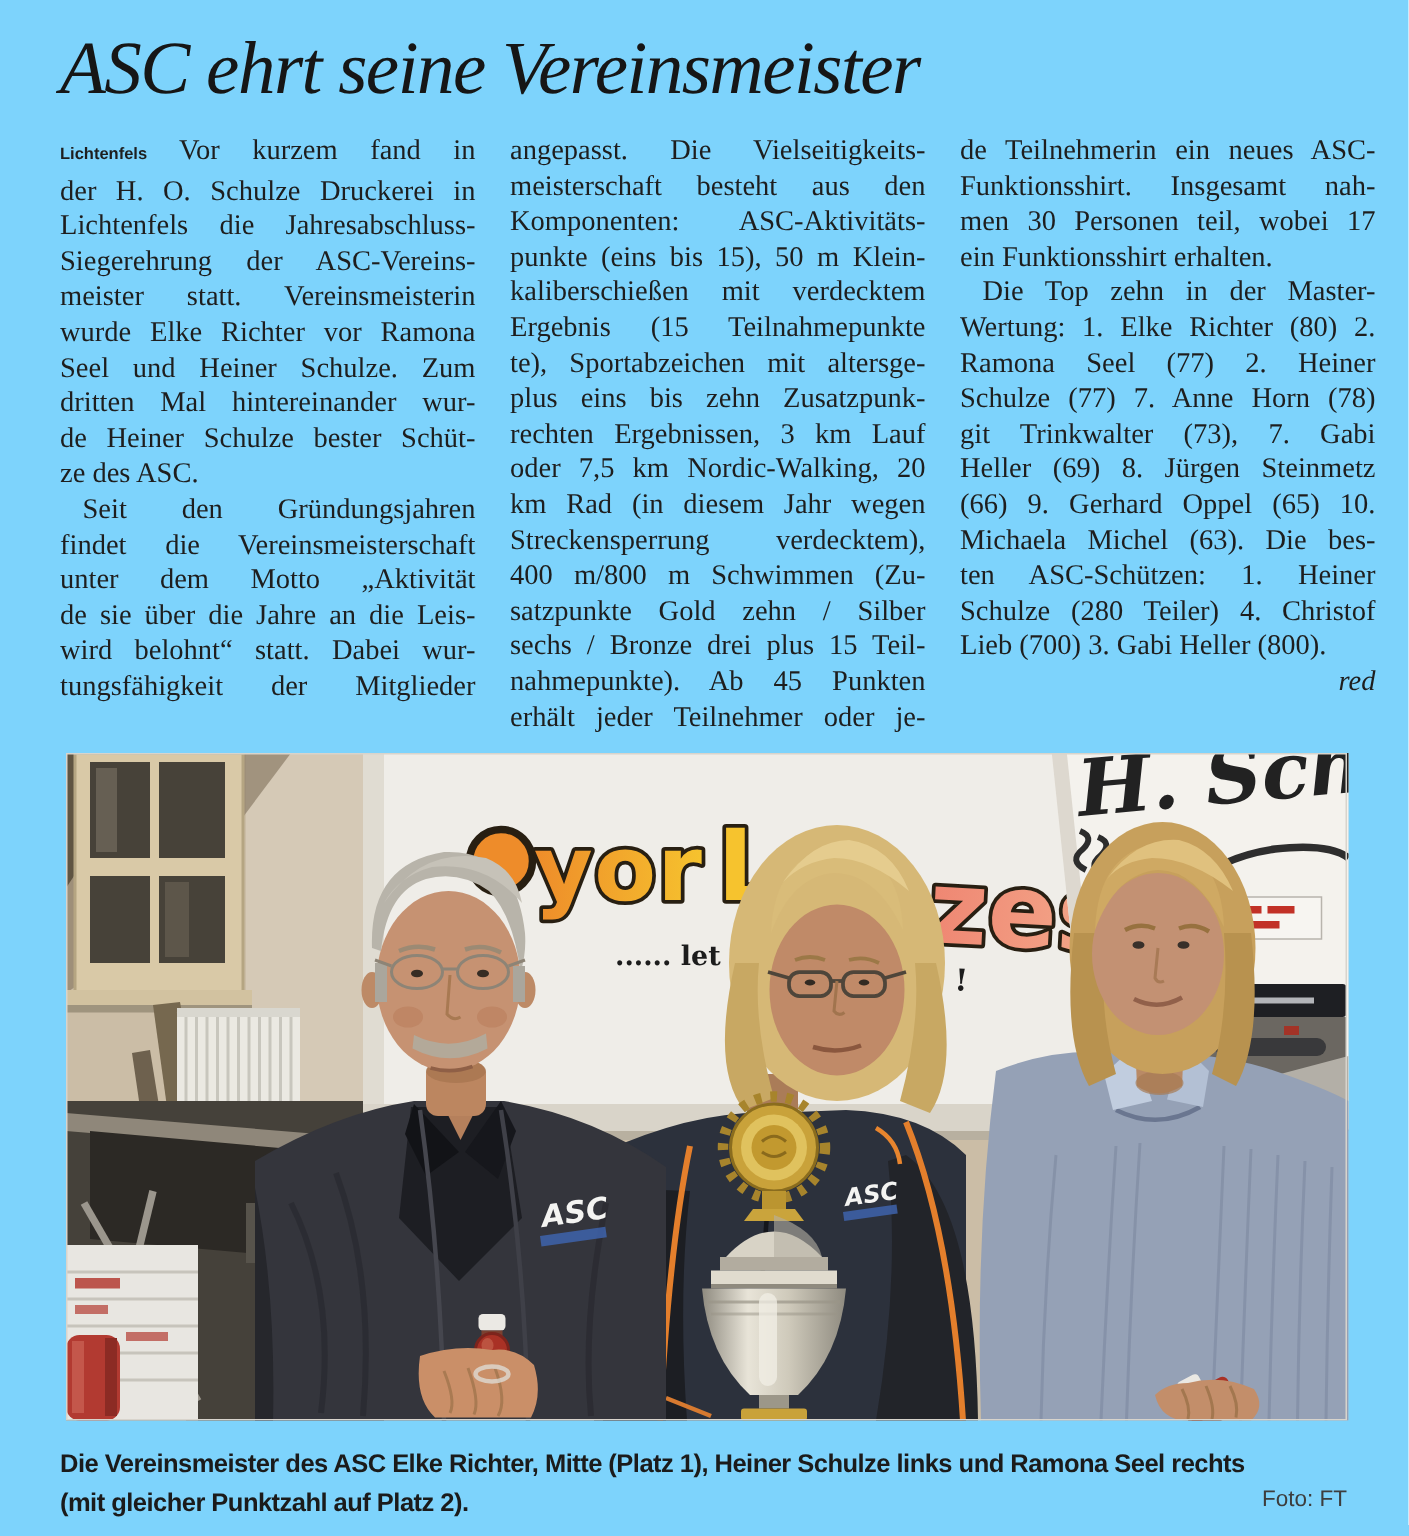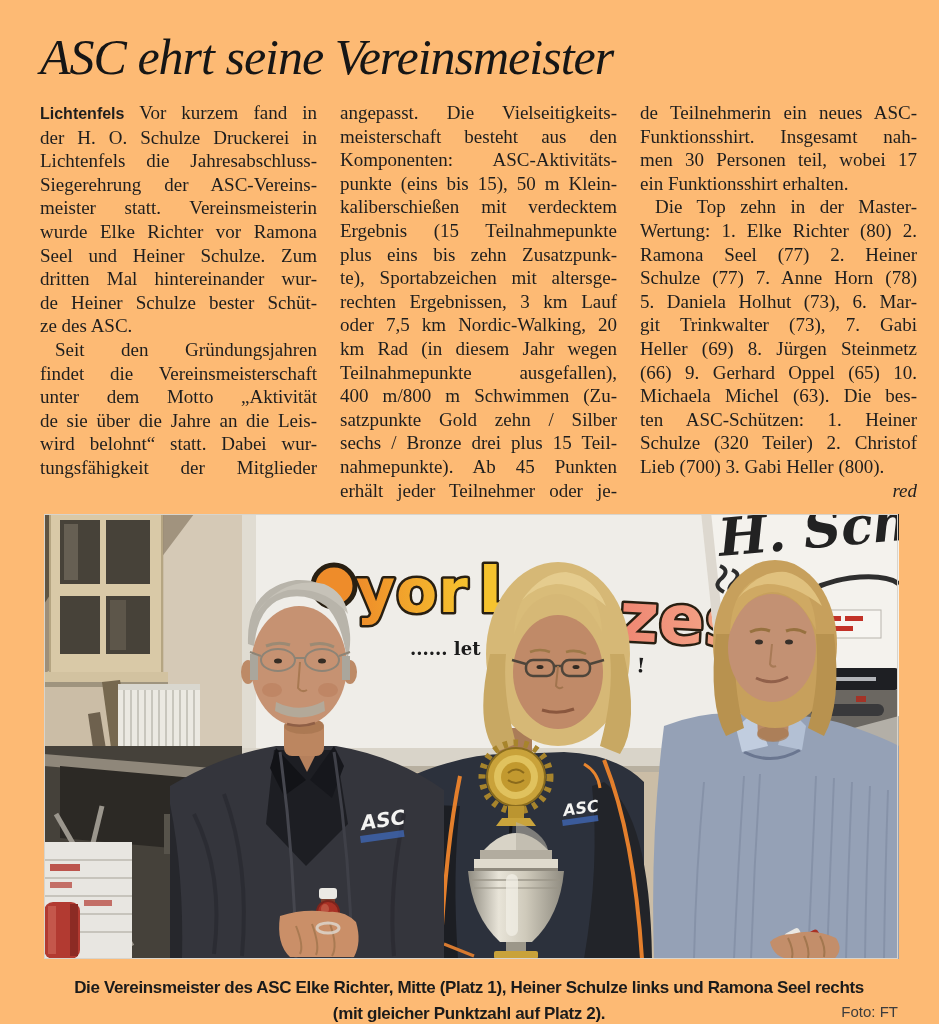--- a/index.html
+++ b/index.html
@@ -1,50 +1,50 @@
 <!DOCTYPE html>
 <html><head>
 <meta charset="utf-8">
 <style>
   html,body{margin:0;padding:0;background:#ffffff;}
   .page{
     position:relative;
     width:939px;height:1024px;
-    background:#fdba74;
+    background:#7dd3fc;
     font-family:"Liberation Serif",serif;
     box-sizing:border-box;
-    padding:26px 0 0 40px;
+    padding:14px 0 0 40px;
     overflow:hidden;
   }
   .headline{
     font-family:"Liberation Serif",serif;
     font-style:italic;
     font-weight:normal;
     font-size:50px;
     letter-spacing:-1px;
     color:#161616;
     margin:4px 0 16px 0;
     line-height:1.1;
   }
   .columns{display:flex;gap:23px;width:878px;}
   .col{width:277px;font-size:19px;line-height:23.6px;color:#1e1e1e;}
   .line{text-align:justify;text-align-last:justify;}
   .line.end{text-align-last:left;}
   .line.indent{text-indent:15px;}
   .line.right{text-align:left;text-align-last:right;}
   .line.italic{font-style:italic;}
-  .lead{font-family:"Liberation Sans",sans-serif;font-weight:bold;font-size:16px;}
+  .lead{font-family:"Liberation Sans",sans-serif;font-weight:bold;font-size:11px;}
   .photo-wrap{width:733px;height:445px;margin:12px 0 16px 4px;position:relative;line-height:0;}
   .caption-row{
     position:relative;width:858px;margin-top:13px;
     font-family:"Liberation Sans",sans-serif;
     font-weight:bold;font-size:17px;letter-spacing:-0.35px;
     line-height:26px;color:#1b1b1b;
   }
-  .caption-line{white-space:nowrap;text-align:center;}
+  .caption-line{white-space:nowrap;}
   .credit{
     position:absolute;right:0;bottom:2px;
     font-weight:normal;font-size:15px;letter-spacing:0;color:#3d3d3d;
   }
 </style>
 </head>
 <body>
 
 <div class="page">
 
@@ -69,48 +69,47 @@
         <div class="line">wird belohnt“ statt. Dabei wur-</div>
         <div class="line">tungsfähigkeit der Mitglieder</div>
       </div>
     <div class="col">
         <div class="line">angepasst. Die Vielseitigkeits-</div>
         <div class="line">meisterschaft besteht aus den</div>
         <div class="line">Komponenten: ASC-Aktivitäts-</div>
         <div class="line">punkte (eins bis 15), 50 m Klein-</div>
         <div class="line">kaliberschießen mit verdecktem</div>
         <div class="line">Ergebnis (15 Teilnahmepunkte</div>
+        <div class="line">te), Sportabzeichen mit altersge-</div>
         <div class="line">plus eins bis zehn Zusatzpunk-</div>
-        <div class="line">te), Sportabzeichen mit altersge-</div>
         <div class="line">rechten Ergebnissen, 3 km Lauf</div>
         <div class="line">oder 7,5 km Nordic-Walking, 20</div>
         <div class="line">km Rad (in diesem Jahr wegen</div>
-        <div class="line">Teilnahmepunkte ausgefallen),</div>
+        <div class="line">Streckensperrung verdecktem),</div>
         <div class="line">400 m/800 m Schwimmen (Zu-</div>
         <div class="line">satzpunkte Gold zehn / Silber</div>
         <div class="line">sechs / Bronze drei plus 15 Teil-</div>
         <div class="line">nahmepunkte). Ab 45 Punkten</div>
         <div class="line">erhält jeder Teilnehmer oder je-</div>
       </div>
     <div class="col">
         <div class="line">de Teilnehmerin ein neues ASC-</div>
         <div class="line">Funktionsshirt. Insgesamt nah-</div>
         <div class="line">men 30 Personen teil, wobei 17</div>
         <div class="line end">ein Funktionsshirt erhalten.</div>
         <div class="line indent">Die Top zehn in der Master-</div>
         <div class="line">Wertung: 1. Elke Richter (80) 2.</div>
         <div class="line">Ramona Seel (77) 2. Heiner</div>
         <div class="line">Schulze (77) 7. Anne Horn (78)</div>
-        <div class="line">5. Daniela Holhut (73), 6. Mar-</div>
         <div class="line">git Trinkwalter (73), 7. Gabi</div>
         <div class="line">Heller (69) 8. Jürgen Steinmetz</div>
         <div class="line">(66) 9. Gerhard Oppel (65) 10.</div>
         <div class="line">Michaela Michel (63). Die bes-</div>
         <div class="line">ten ASC-Schützen: 1. Heiner</div>
-        <div class="line">Schulze (320 Teiler) 2. Christof</div>
+        <div class="line">Schulze (280 Teiler) 4. Christof</div>
         <div class="line end">Lieb (700) 3. Gabi Heller (800).</div>
         <div class="line end right italic">red</div>
       </div>
   </div>
 
   <div class="photo-wrap">
   <svg viewBox="0 0 855 445" width="855" height="445">
     <defs>
       <linearGradient id="gradO" x1="0" y1="0" x2="1" y2="0">
         <stop offset="0" stop-color="#ee8c2a"></stop>

